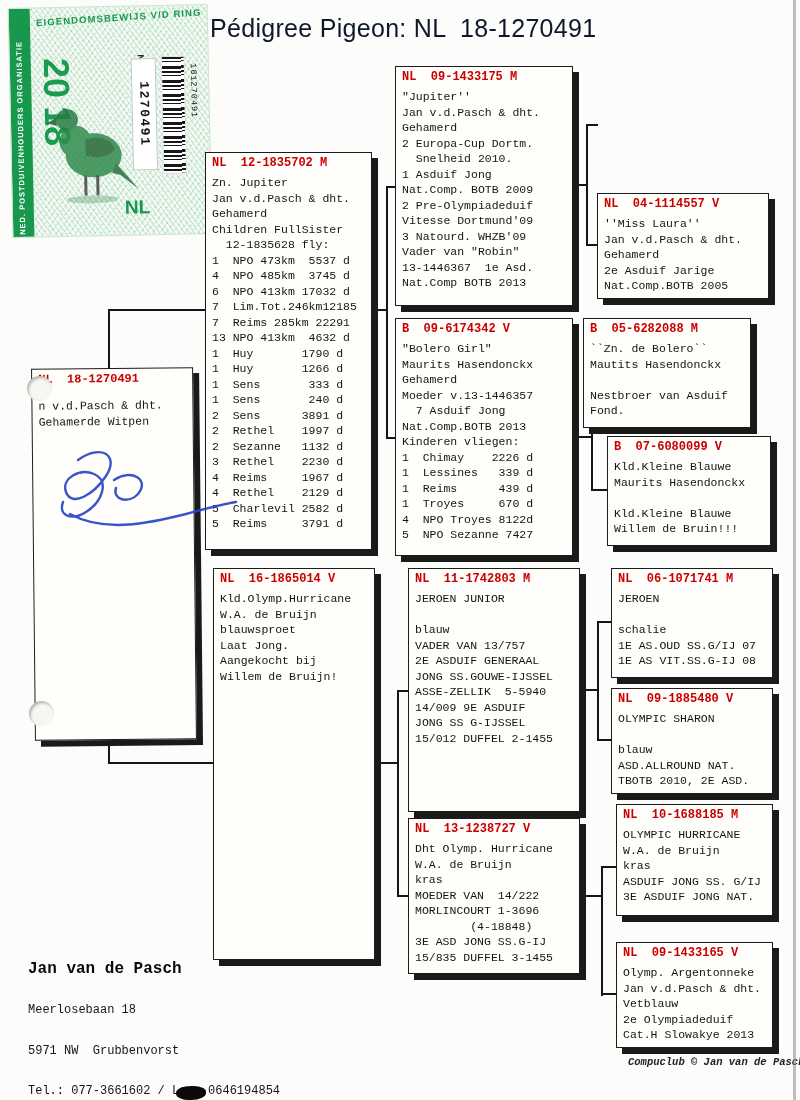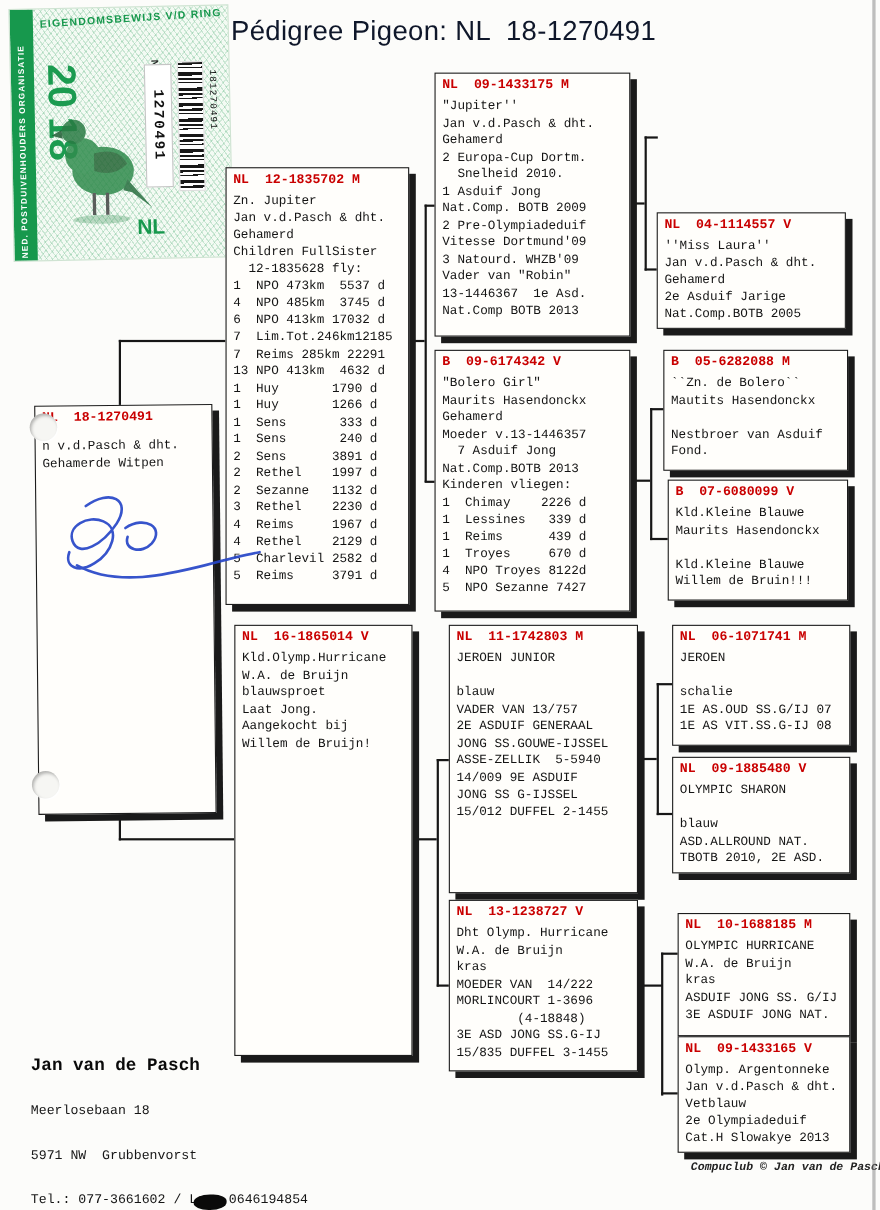--- a/index.html
+++ b/index.html
@@ -275,21 +275,21 @@
   </div>
 
   <div class="pbox" style="left:597px;top:193px;width:172px;height:106px">
     <div class="ring">NL  04-1114557 V</div>
     <div class="pbody">''Miss Laura''
 Jan v.d.Pasch &amp; dht.
 Gehamerd
 2e Asduif Jarige
 Nat.Comp.BOTB 2005</div>
   </div>
-  <div class="pbox" style="left:603px;top:318px;width:168px;height:110px">
+  <div class="pbox" style="left:583px;top:318px;width:168px;height:110px">
     <div class="ring">B  05-6282088 M</div>
     <div class="pbody">``Zn. de Bolero``
 Mautits Hasendonckx
 
 Nestbroer van Asduif
 Fond.</div>
   </div>
   <div class="pbox" style="left:607px;top:436px;width:164px;height:110px">
     <div class="ring">B  07-6080099 V</div>
     <div class="pbody">Kld.Kleine Blauwe
@@ -307,21 +307,21 @@
 1E AS VIT.SS.G-IJ 08</div>
   </div>
   <div class="pbox" style="left:611px;top:688px;width:162px;height:106px">
     <div class="ring">NL  09-1885480 V</div>
     <div class="pbody">OLYMPIC SHARON
 
 blauw
 ASD.ALLROUND NAT.
 TBOTB 2010, 2E ASD.</div>
   </div>
-  <div class="pbox" style="left:616px;top:830px;width:157px;height:112px">
+  <div class="pbox" style="left:616px;top:804px;width:157px;height:112px">
     <div class="ring">NL  10-1688185 M</div>
     <div class="pbody">OLYMPIC HURRICANE
 W.A. de Bruijn
 kras
 ASDUIF JONG SS. G/IJ
 3E ASDUIF JONG NAT.</div>
   </div>
   <div class="pbox" style="left:616px;top:942px;width:157px;height:106px">
     <div class="ring">NL  09-1433165 V</div>
     <div class="pbody">Olymp. Argentonneke

